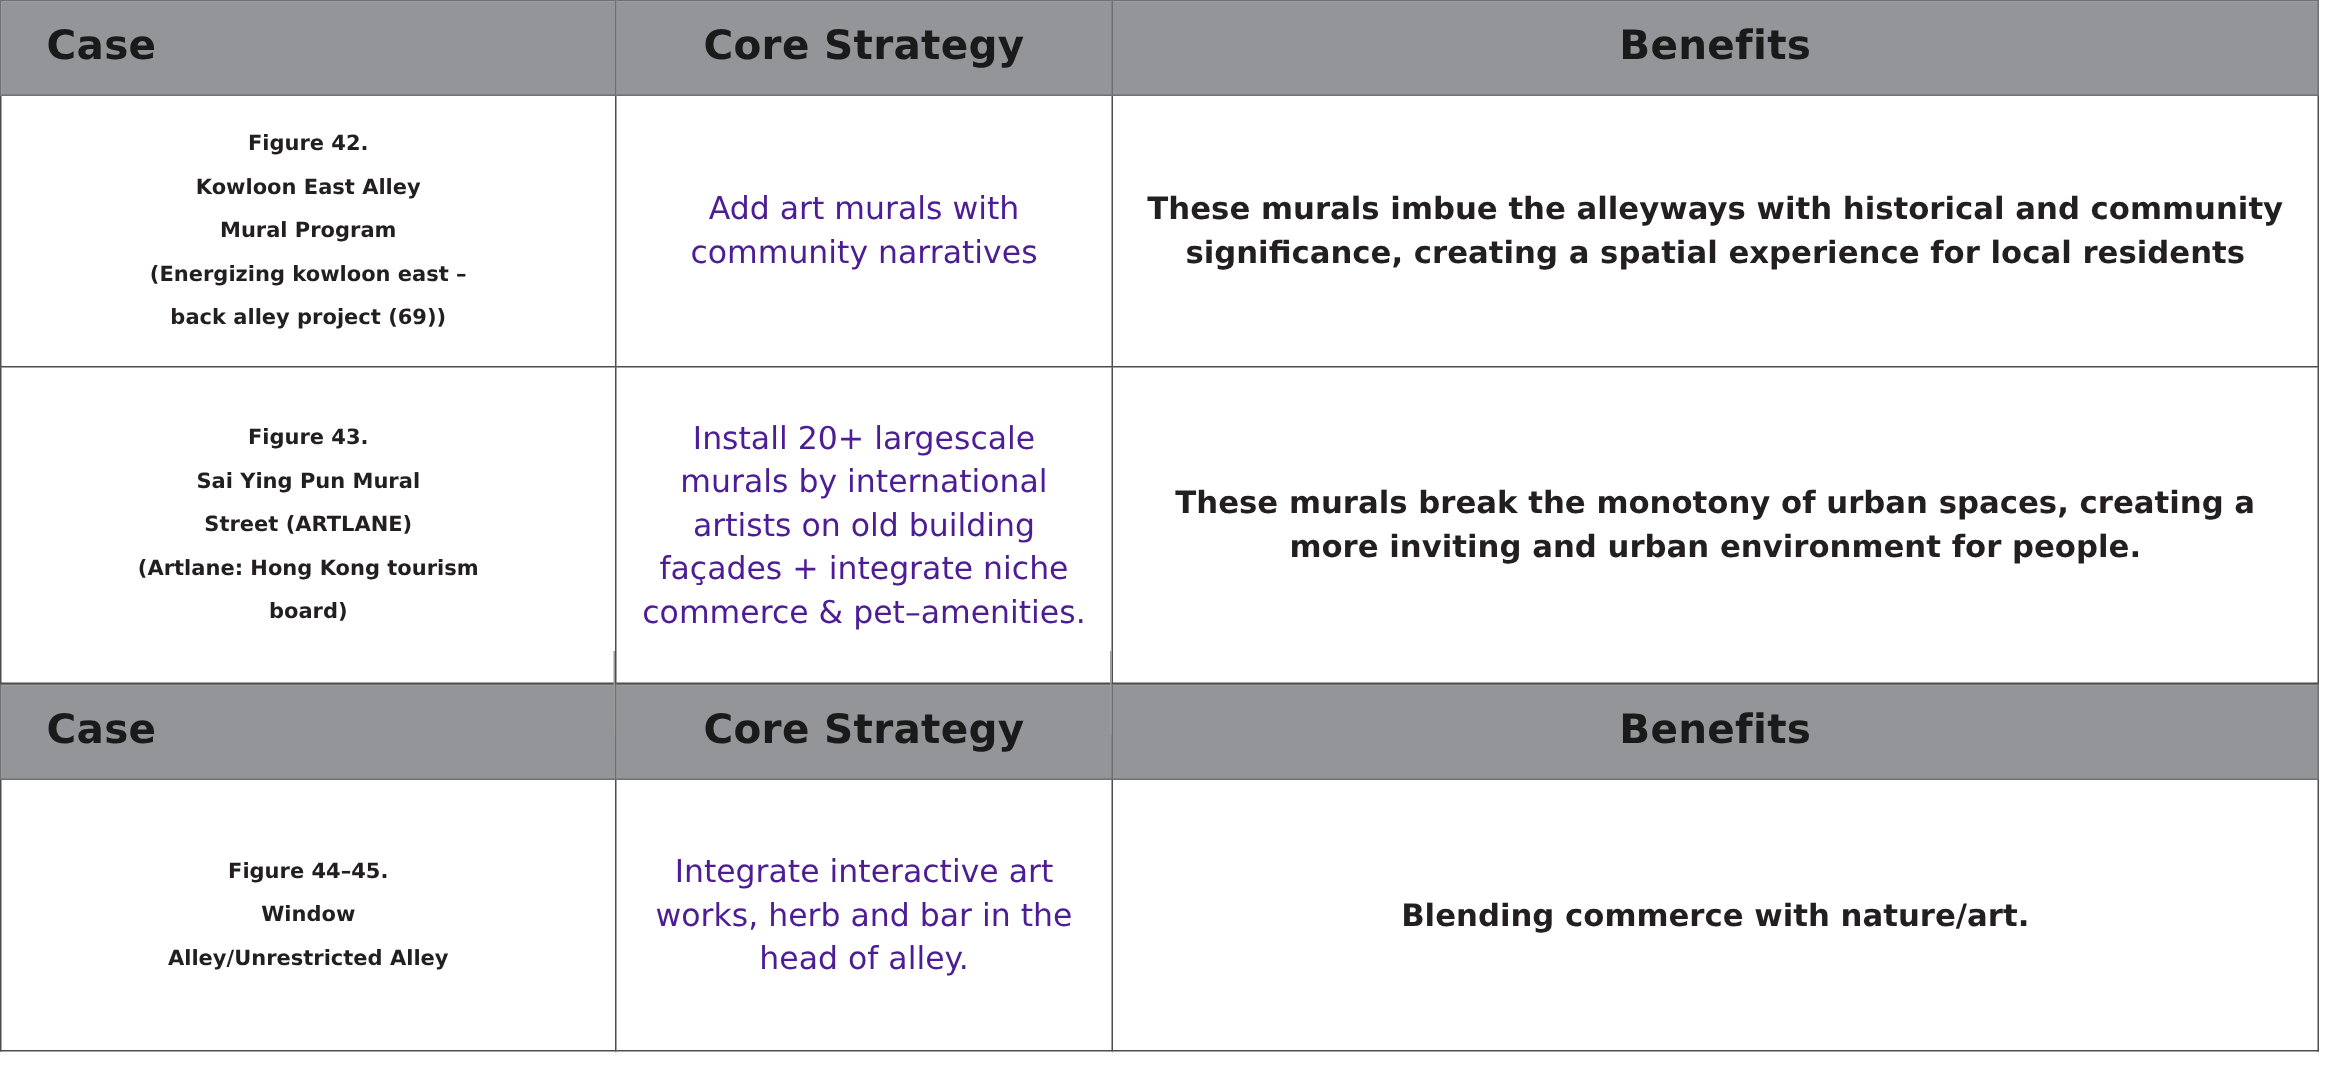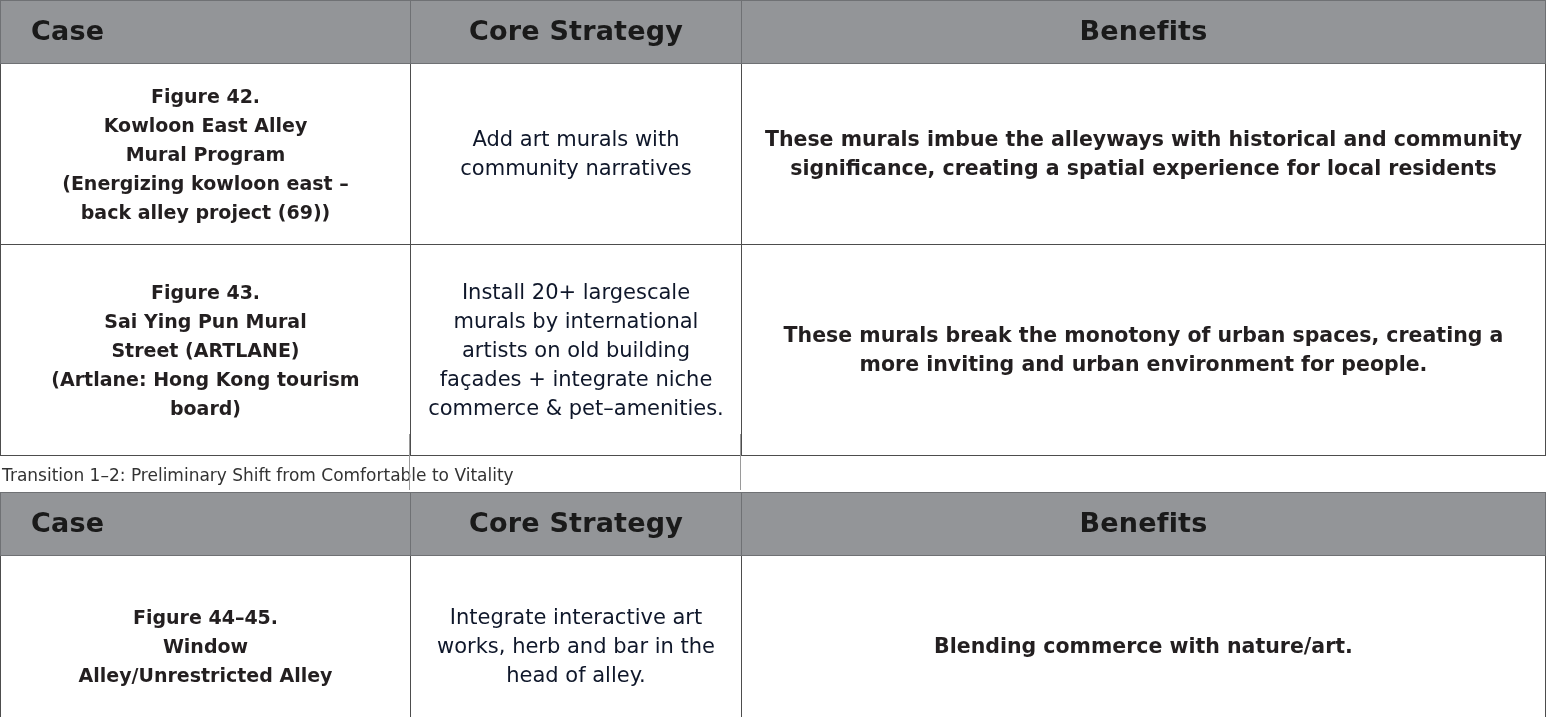--- a/index.html
+++ b/index.html
@@ -52,29 +52,29 @@
   .doc-table td {
     border: 1px solid #4d4d4d;
     vertical-align: middle;
     text-align: center;
     padding: 10px 14px;
     background: #ffffff;
   }
 
   .cell-case {
     font-weight: bold;
-    font-size: 19px;
+    font-size: 14px;
     line-height: 29px;
     color: #231f20;
   }
   .cell-strategy {
     font-weight: normal;
     font-size: 21px;
     line-height: 29px;
-    color: #0f172a;
+    color: #4c1d95;
   }
   .cell-benefit {
     font-weight: bold;
     font-size: 20.5px;
     line-height: 29px;
     color: #231f20;
     margin-top: 19px;
   }
 
   .row1 td { height: 160px; }
@@ -134,21 +134,20 @@
         <td class="cell-benefit">These murals imbue the alleyways with historical and community<br>significance, creating a spatial experience for local residents</td>
       </tr>
       <tr class="row2">
         <td class="cell-case">Figure 43.<br>Sai Ying Pun Mural<br>Street (ARTLANE)<br>(Artlane: Hong Kong tourism<br>board)</td>
         <td class="cell-strategy">Install 20+ largescale murals by international artists on old building façades + integrate niche commerce &amp; pet–amenities.</td>
         <td class="cell-benefit">These murals break the monotony of urban spaces, creating a more inviting and urban environment for people.</td>
       </tr>
     </tbody>
   </table>
 
-  <div class="caption">Transition 1–2: Preliminary Shift from Comfortable to Vitality</div>
 
   <div class="spacer-lines">
     <div class="vline v1"></div>
     <div class="vline v2"></div>
   </div>
 
   <table class="doc-table block2">
     <colgroup>
       <col class="c-case">
         <col class="c-strat">

